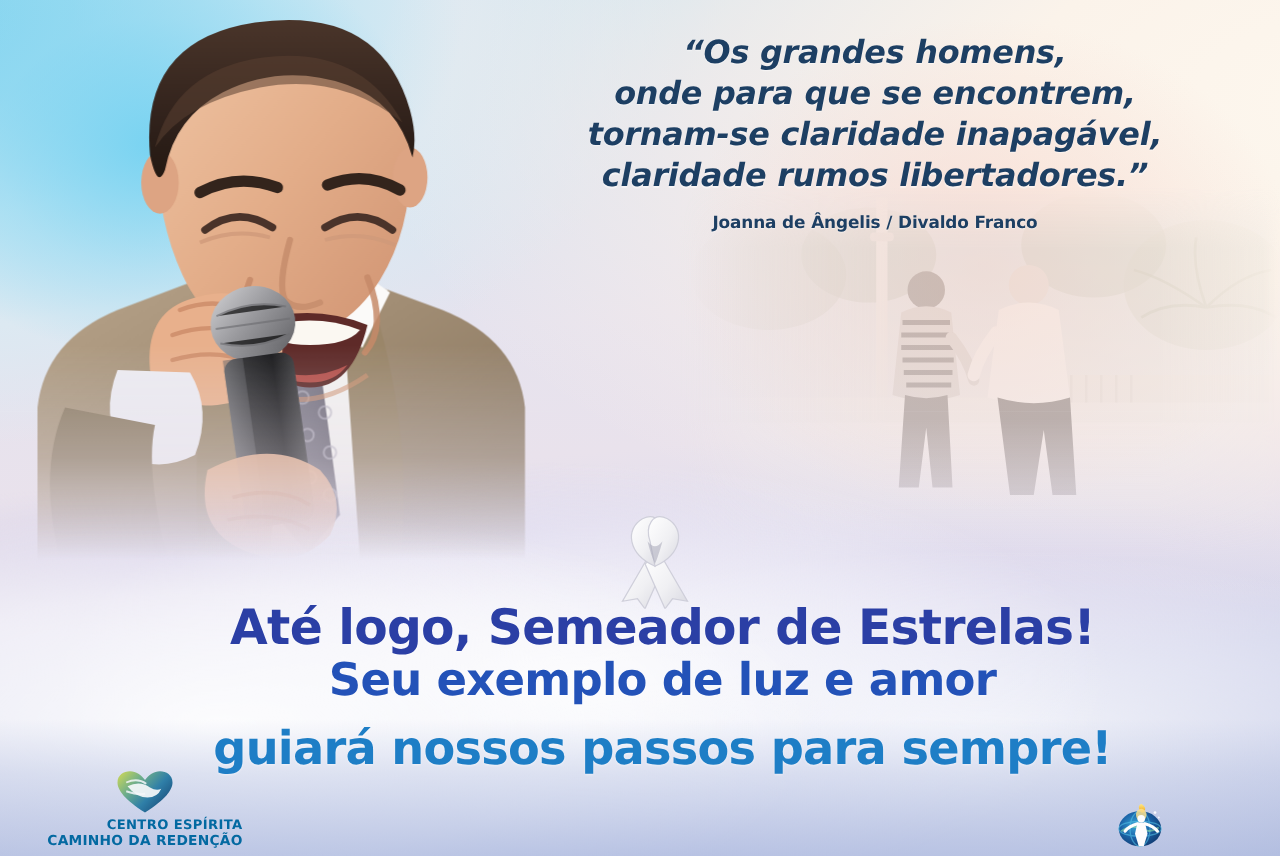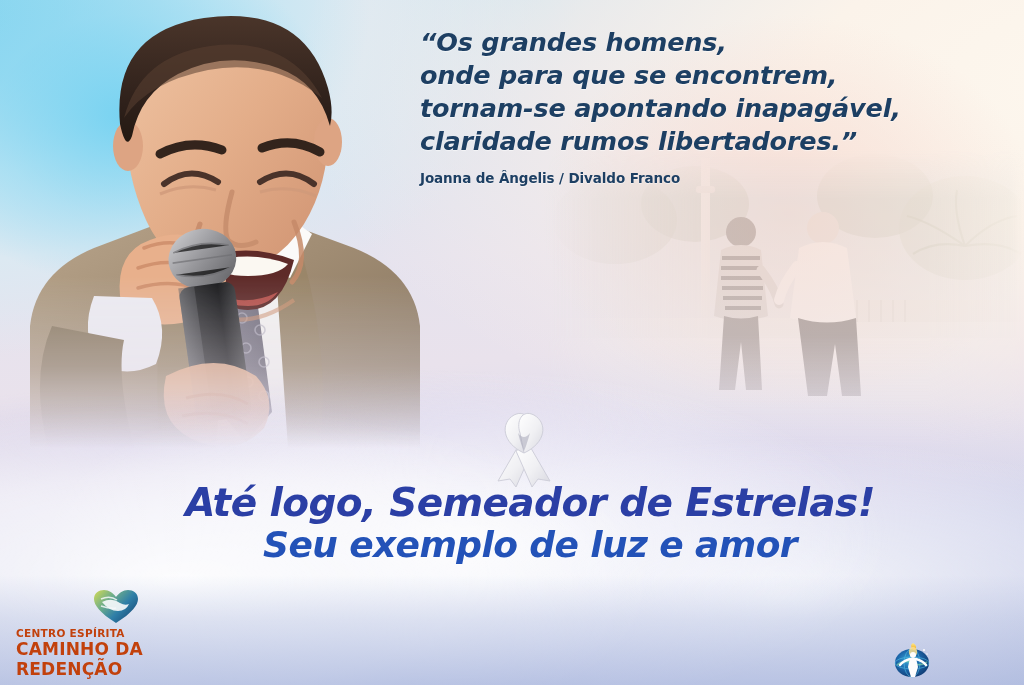--- a/index.html
+++ b/index.html
@@ -70,21 +70,21 @@
 
   
   .portrait {
     position:absolute; left:8px; top:-4px; width:470px; height:452px;
   }
   .portrait svg { display:block; width:100%; height:100%; }
 
   
   .quote {
     position:absolute; right:44px; top:26px; width:560px;
-    text-align:left;
+    text-align:center;
   }
   .quote-line {
     font-family:"DejaVu Sans", sans-serif;
     font-style:italic; font-weight:bold;
     font-size:25.5px; line-height:33px;
     letter-spacing:-.2px;
     color:#1d3f63;
     white-space:nowrap;
     text-shadow:0 1px 1px rgba(255,255,255,.55);
   }
@@ -103,48 +103,48 @@
   }
   .ribbon svg { display:block; width:100%; height:100%; }
 
   
   .headline {
     position:absolute; left:0; top:483px; width:100%;
     text-align:center;
   }
   .hl {
     font-family:"DejaVu Sans", sans-serif;
-    font-style:italic; font-weight:bold;
+    font-weight:bold;
     letter-spacing:-.6px;
     line-height:1.0;
     white-space:nowrap;
     text-shadow:0 1px 2px rgba(255,255,255,.5);
     padding-left:36px;
   }
   .hl1 { font-size:39px; color:#2b3fa5; margin-bottom:5px; }
   .hl2 { font-size:36px; color:#2352b8; margin-bottom:17px; }
   .hl3 { font-size:37px; color:#1e7ec6; }
 
   
   .logo-block {
     position:absolute; bottom:6px;
     display:flex; flex-direction:column; align-items:center;
   }
   .logo-left  { left:16px; width:200px; }
   .logo-right { right:6px; width:212px; }
   .logo-mark { width:48px; height:36px; }
   .logo-mark svg { display:block; width:100%; height:100%; }
   .logo-text {
-    margin-top:2px; text-align:left;
+    margin-top:2px; text-align:right;
     font-family:"DejaVu Sans", sans-serif;
-    font-weight:bold; color:#c2410c;
+    font-weight:bold; color:#0369a1;
     letter-spacing:.3px;
   }
   .logo-l1 { font-size:10.5px; }
-  .logo-l2 { font-size:17px; letter-spacing:.2px; }
+  .logo-l2 { font-size:11px; letter-spacing:.2px; }
   .logo-single { font-size:14px; letter-spacing:.2px; margin-top:4px; }
 </style>
 </head>
 <body>
 
 <div id="stage">
 
   <div class="bg-base"></div>
   <div class="bg-pinkhaze"></div>
   <div class="bg-cyanhaze"></div>
@@ -330,21 +330,21 @@
           <path d="M178 402 q36-10 62 6"></path>
           <path d="M174 420 q38-8 66 8"></path>
         </g>
       </g>
     </svg>
   </div>
 
   <div class="quote">
     <div class="quote-line">“Os grandes homens,</div>
     <div class="quote-line">onde para que se encontrem,</div>
-    <div class="quote-line">tornam-se apontando inapagável,</div>
+    <div class="quote-line">tornam-se claridade inapagável,</div>
     <div class="quote-line">claridade rumos libertadores.”</div>
     <div class="quote-attr">Joanna de Ângelis / Divaldo Franco</div>
   </div>
 
   <div class="ribbon">
     <svg viewBox="0 0 72 78">
       <defs>
         <linearGradient id="rib" x1="0" y1="0" x2="1" y2="1">
           <stop offset="0%" stop-color="#ffffff"></stop>
           <stop offset="55%" stop-color="#f0f0f3"></stop>
@@ -360,20 +360,21 @@
 
       <path d="M36 44 C58 34 60 14 46 6 C34 0 28 12 32 24 L36 44z" fill="url(#rib)" stroke="#cfcfda" stroke-width="1"></path>
 
       <path d="M30 24 q6 8 12 0 q-4 14 -6 18 q-3-6 -6-18z" fill="#a8a8b8" opacity=".55"></path>
     </svg>
   </div>
 
   <div class="headline">
     <div class="hl hl1">Até logo, Semeador de Estrelas!</div>
     <div class="hl hl2">Seu exemplo de luz e amor</div>
+    <div class="hl hl3">guiará nossos passos para sempre!</div>
   </div>
 
   <div class="logo-block logo-left">
     <div class="logo-mark">
       <svg viewBox="0 0 48 36">
         <defs>
           <linearGradient id="hg" x1="0" y1="0.2" x2="1" y2="0.9">
             <stop offset="0%" stop-color="#b9cf62"></stop>
             <stop offset="26%" stop-color="#6fae8a"></stop>
             <stop offset="58%" stop-color="#2f7fa8"></stop>

